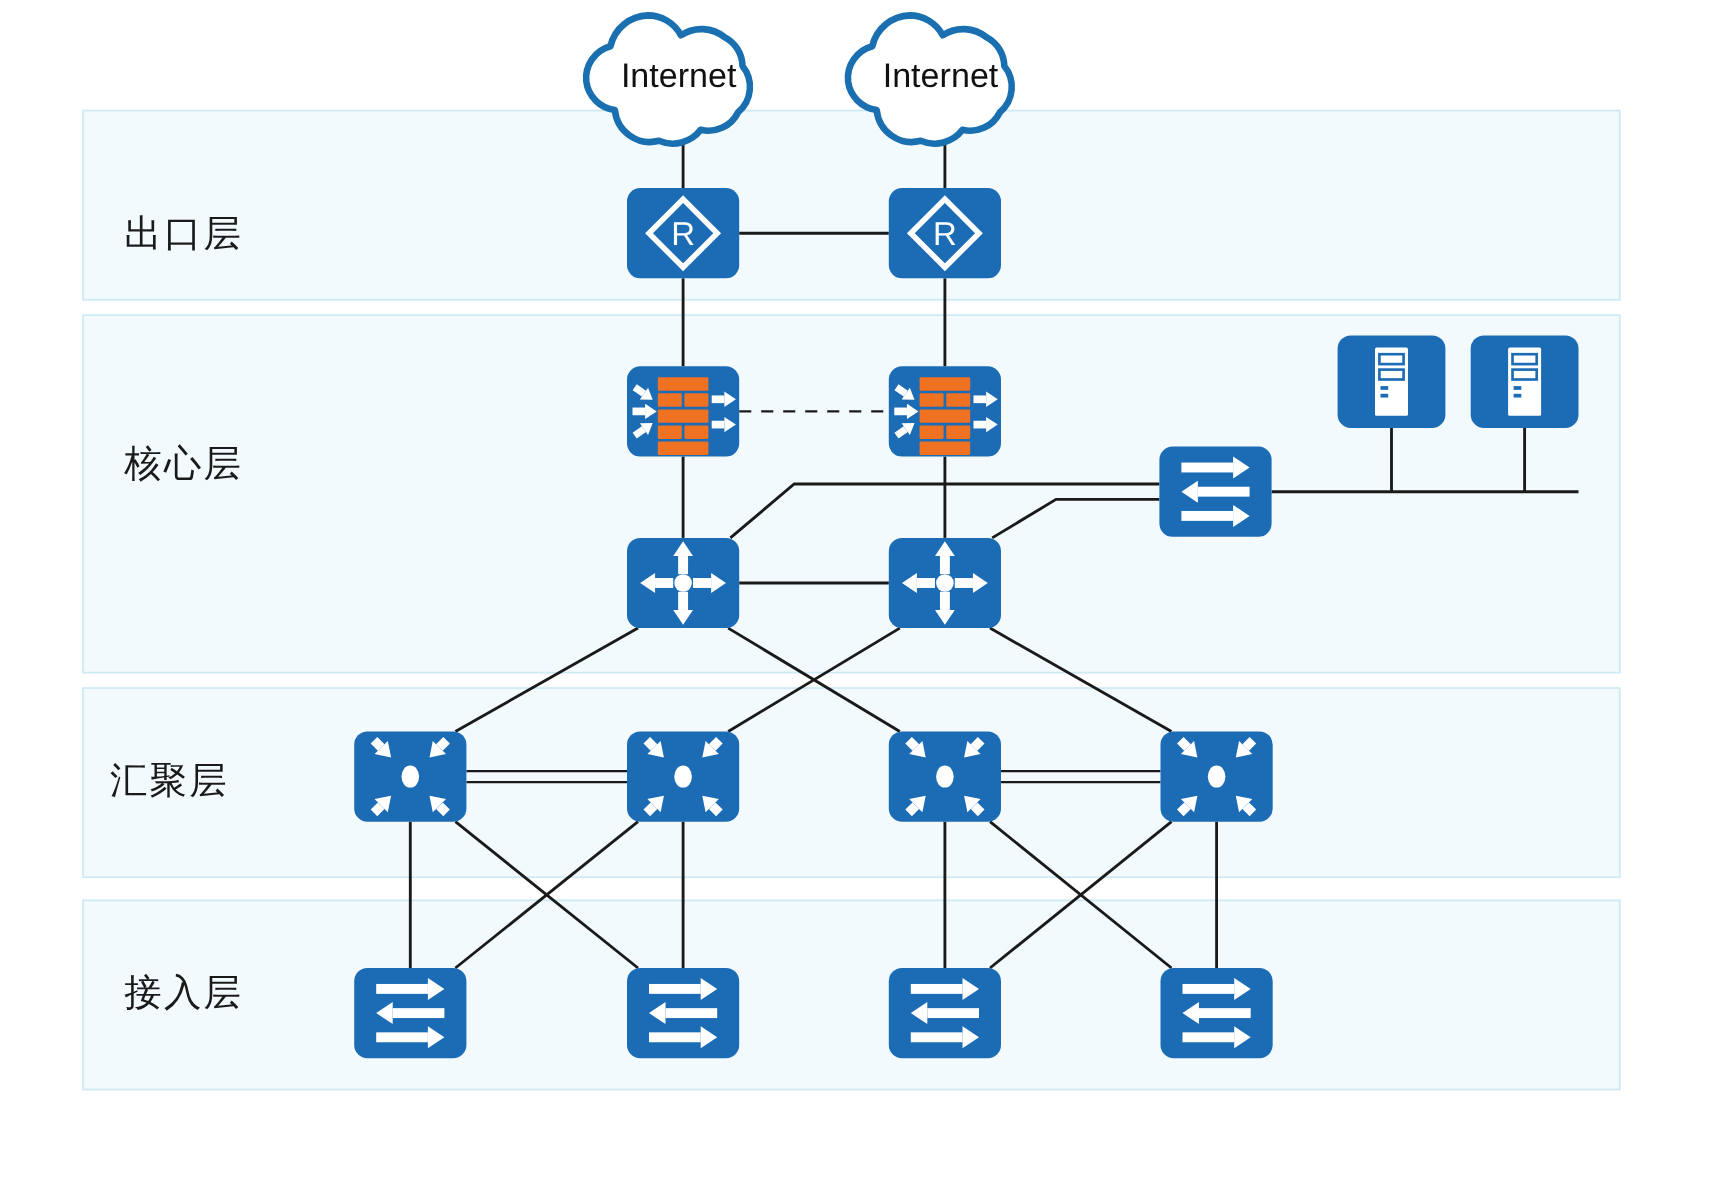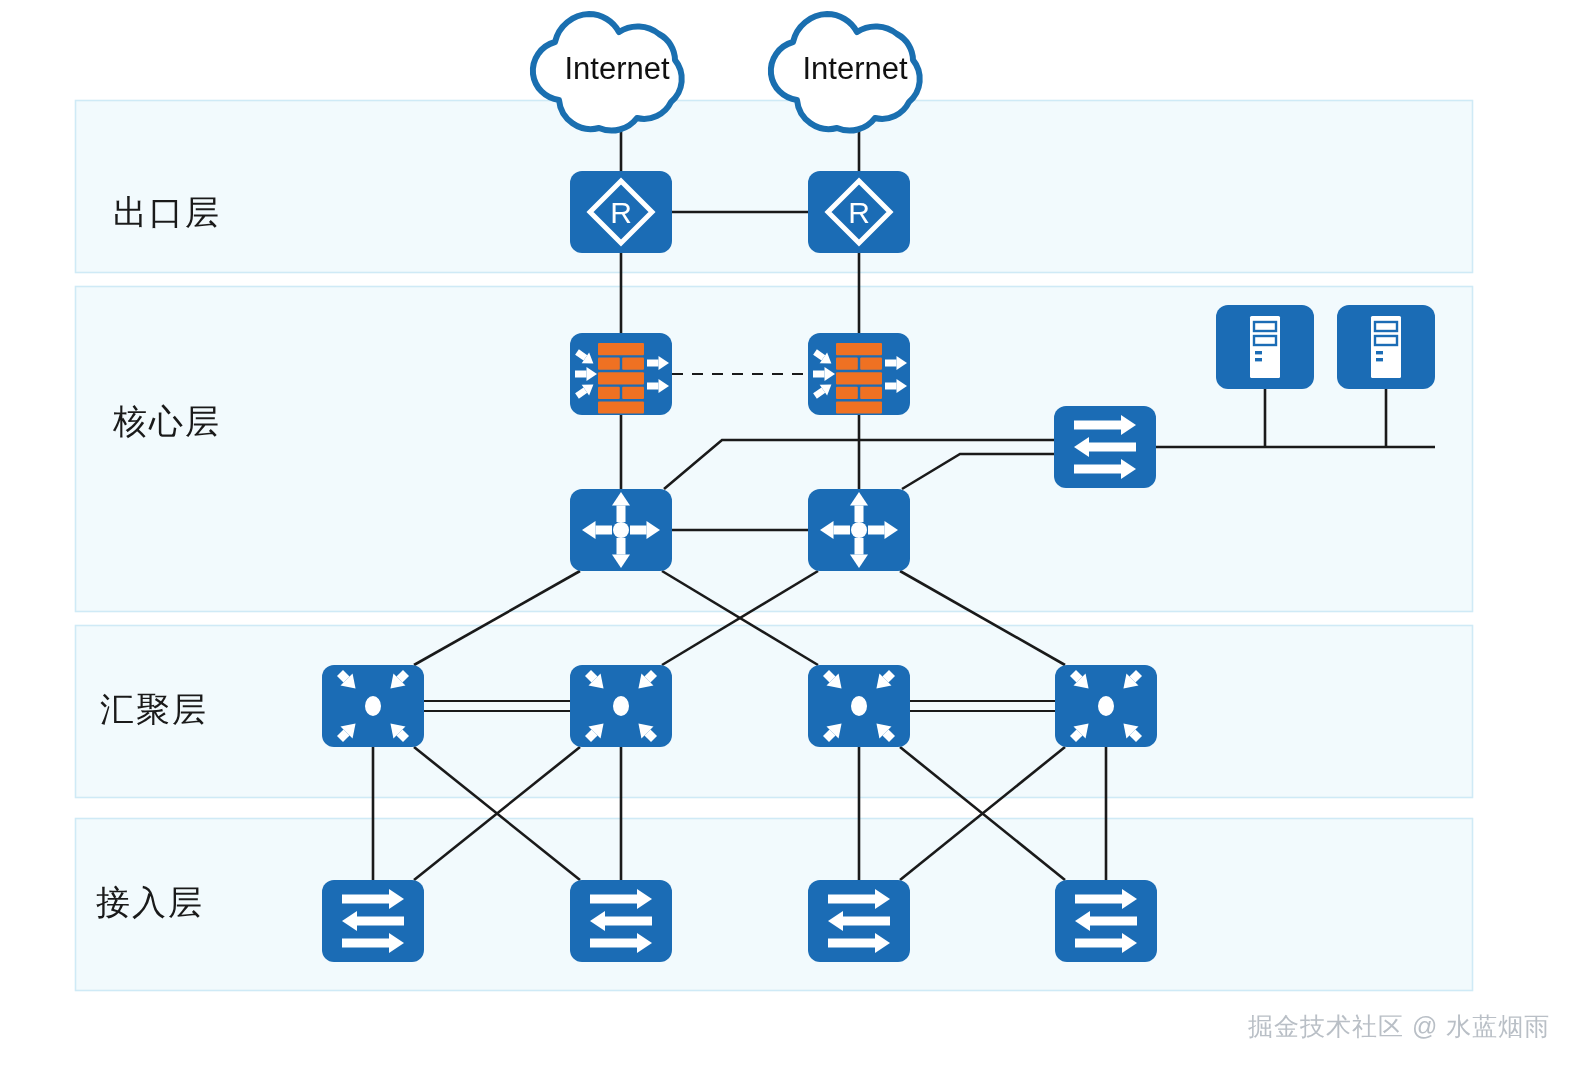--- a/index.html
+++ b/index.html
@@ -425,19 +425,18 @@
             </g>
           </g>
         </g>
       </g>
   </svg>
 
   <div id="labels-g">
       <div class="band-label" style="left: 113px; top: 162px; margin-top: 28px;">出口层</div>
       <div class="band-label" style="left: 113px; top: 399px;">核心层</div>
       <div class="band-label" style="left: 100px; top: 687px;">汇聚层</div>
-      <div class="band-label" style="left: 96px; top: 880px;">接入层</div>
+      <div class="band-label" style="left: 113px; top: 880px;">接入层</div>
       <div class="cloud-label" style="left: 527px; top: 51px; width: 180px;">Internet</div>
       <div class="cloud-label" style="left: 765px; top: 51px; width: 180px;">Internet</div>
     </div>
 
-  <div class="watermark" style="left:1248px; top:1010px;">掘金技术社区 @ 水蓝烟雨</div>
 </div>
 
 </body></html>

